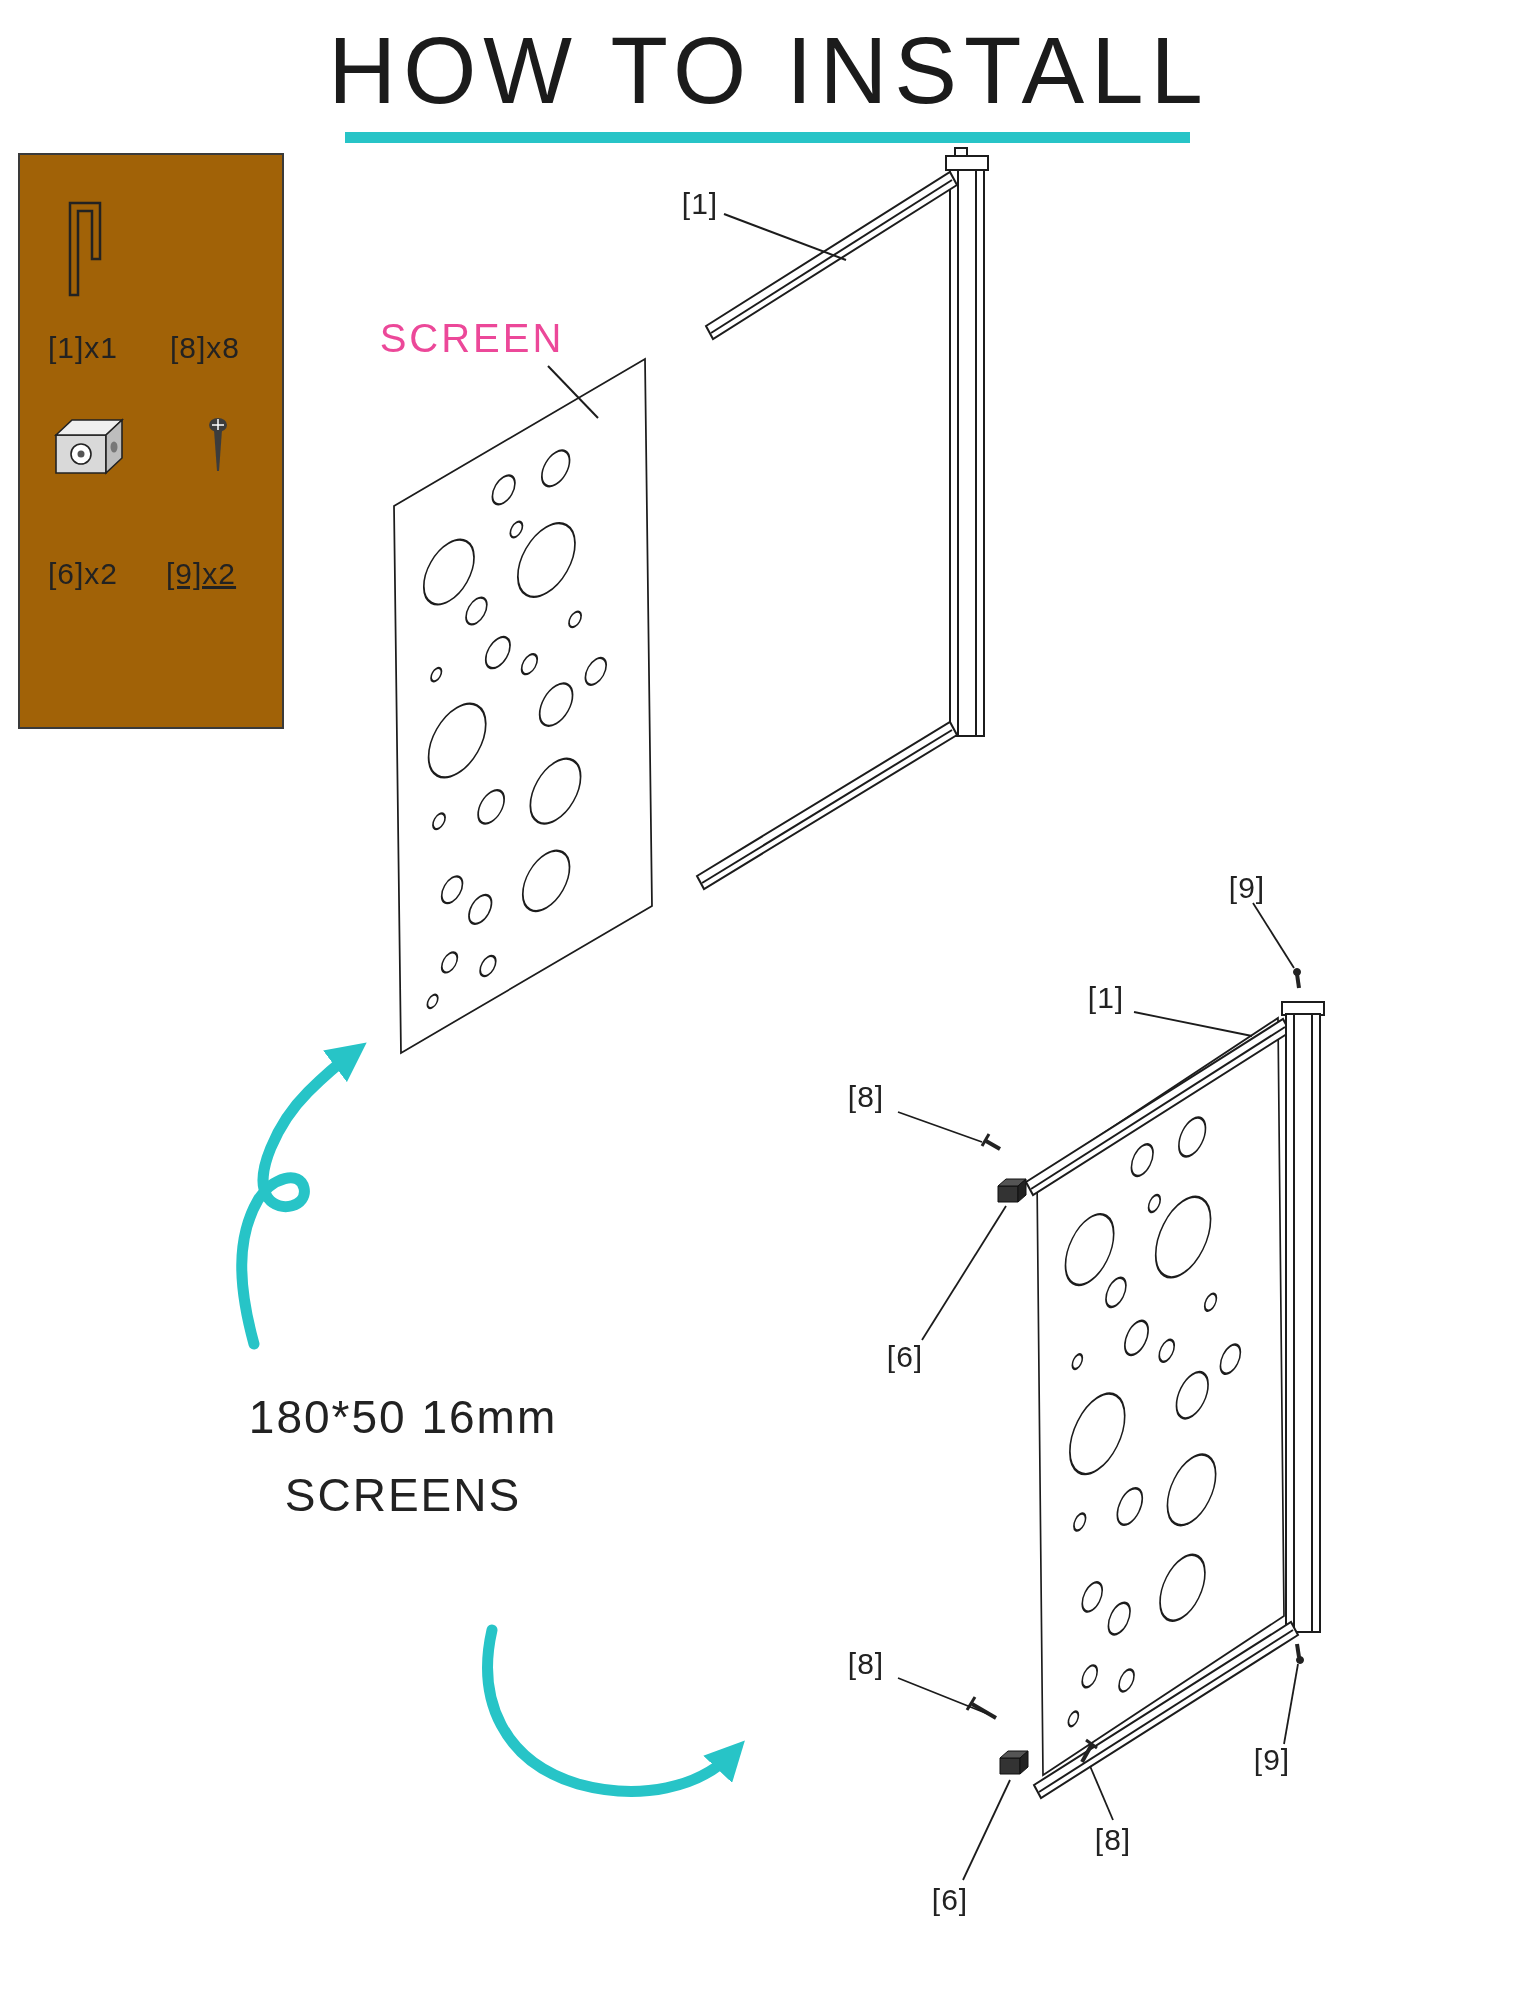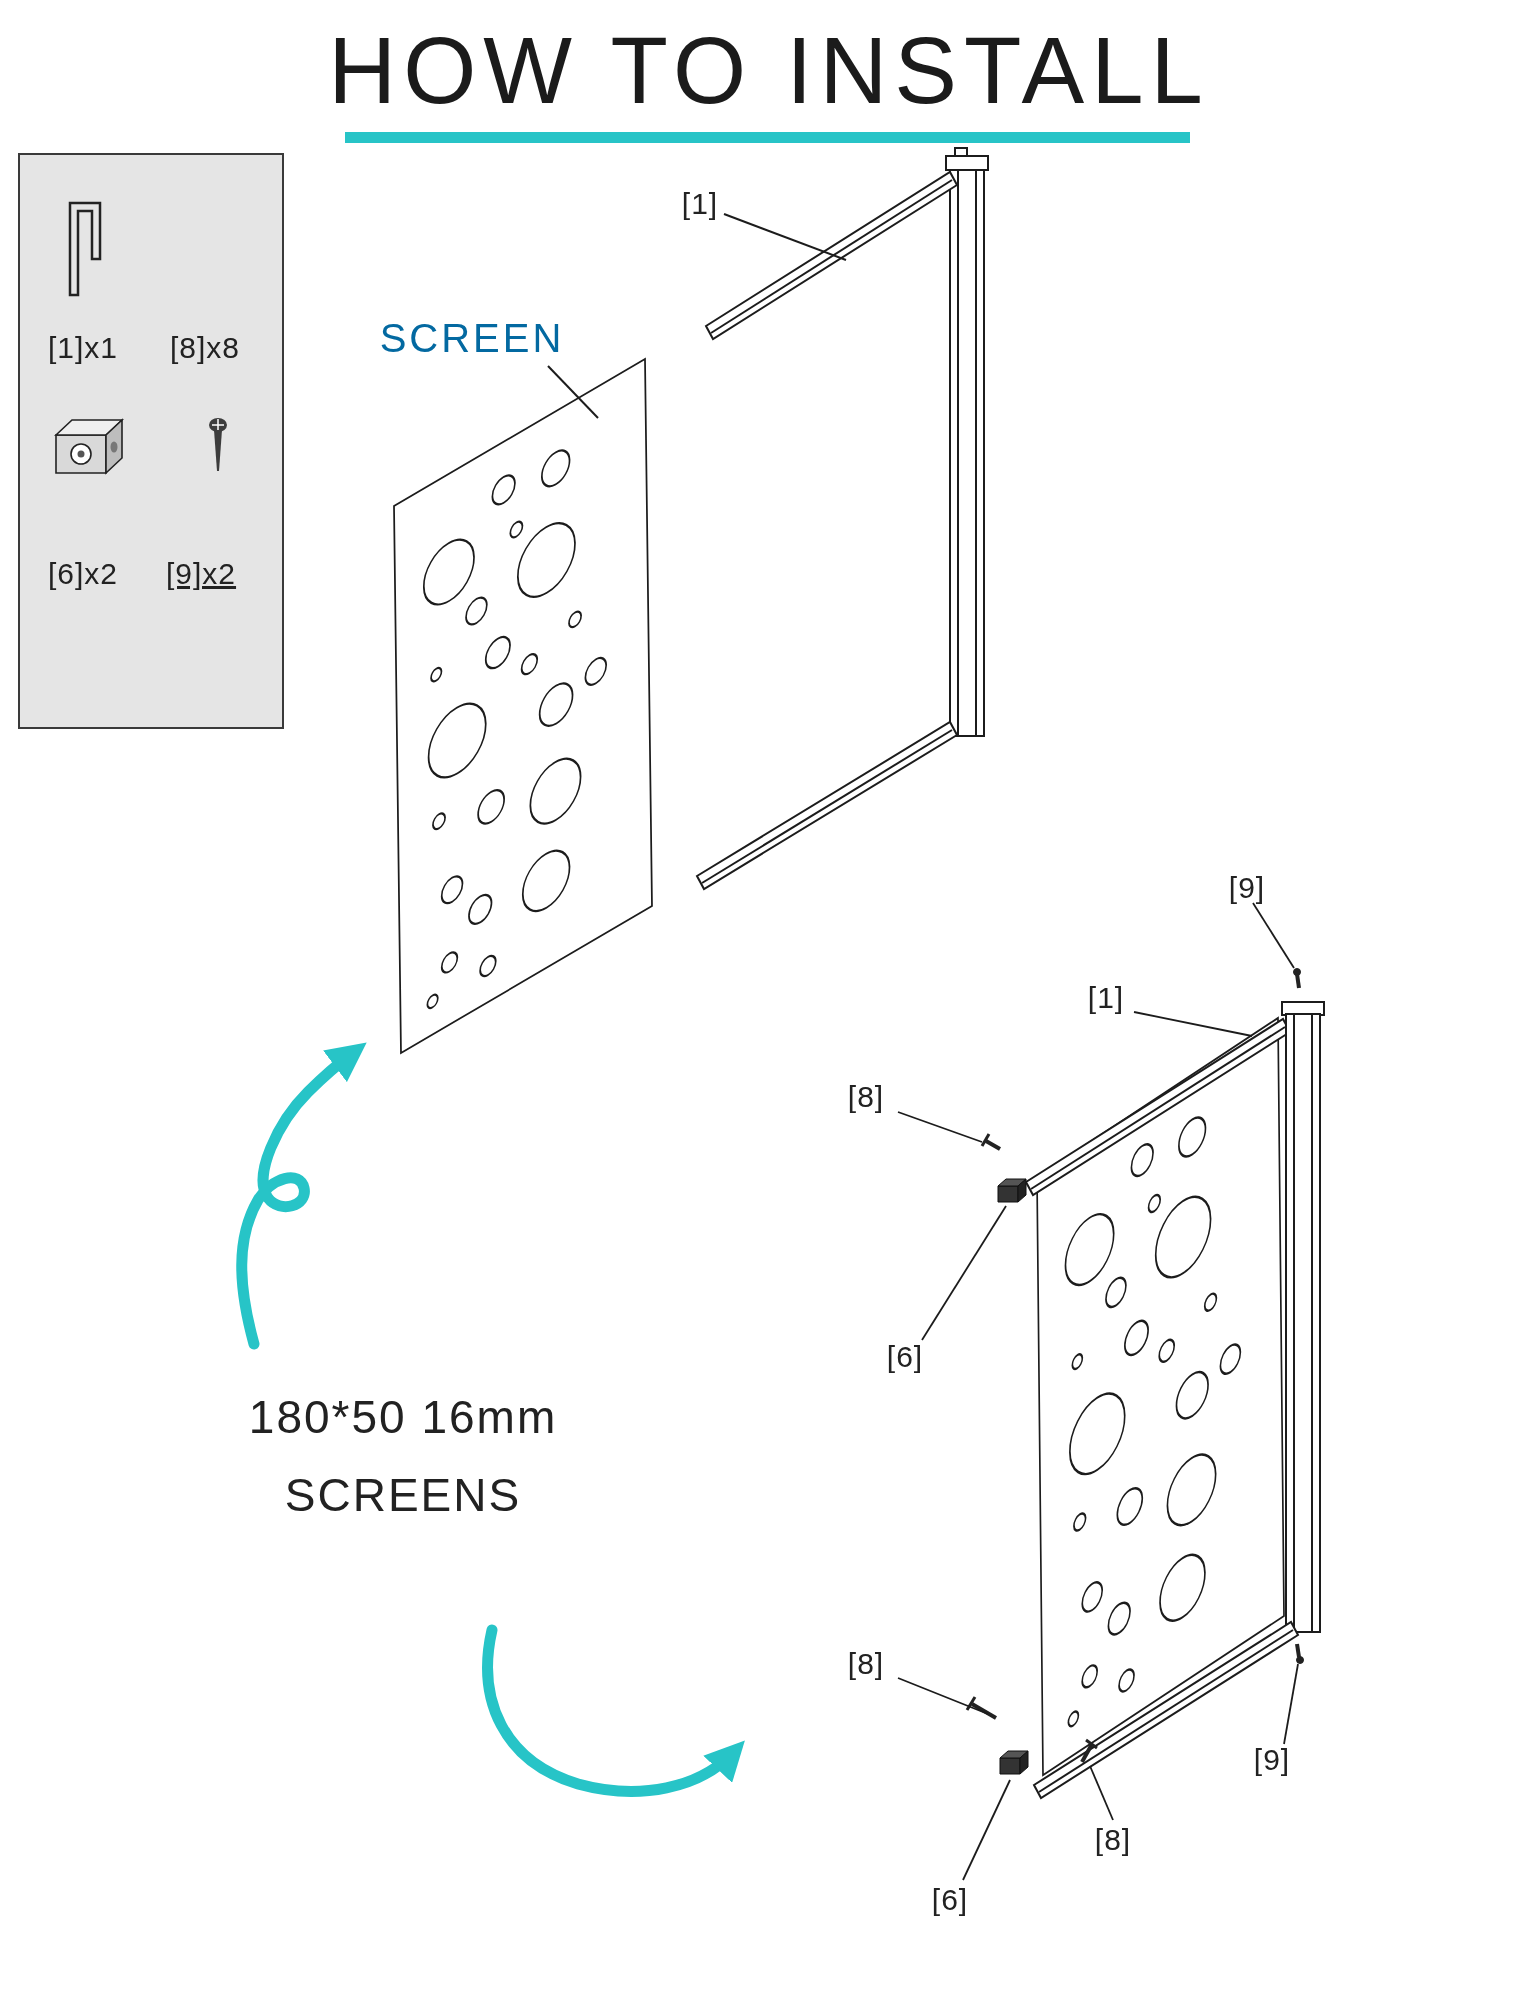--- a/index.html
+++ b/index.html
@@ -2,31 +2,31 @@
 <html><head>
 <meta charset="utf-8">
 <style>
   html,body{margin:0;padding:0;background:#ffffff;}
   body{font-family:"Liberation Sans", sans-serif;color:#1d1d1d;}
   .page{position:relative;width:1538px;height:2000px;background:#fff;overflow:hidden;}
   .title{position:absolute;top:17px;left:0;width:100%;text-align:center;
          font-size:94px;font-weight:300;letter-spacing:7px;color:#1b1b1b;white-space:nowrap;}
   .divider{position:absolute;left:345px;top:132px;width:845px;height:11px;background:#27C4C7;}
   .legend{position:absolute;left:18px;top:153px;width:262px;height:572px;
-          border:2px solid #3a3a3a;background:#e5e5e5;}
+          border:2px solid #3a3a3a;background:#a16207;}
   .legend .lbl{position:absolute;font-size:30px;letter-spacing:1px;color:#222;white-space:nowrap;}
   .lbl-1{left:28px;top:176px;}
   .lbl-8{left:150px;top:176px;}
   .lbl-6{left:28px;top:402px;}
   .lbl-9{left:146px;top:402px;text-decoration:underline;}
   .ic-bracket{position:absolute;left:34px;top:36px;}
   .ic-block{position:absolute;left:24px;top:250px;}
   .ic-screw{position:absolute;left:184px;top:260px;}
   .screen-label{position:absolute;left:472px;top:338px;transform:translate(-50%,-50%);
-                font-size:40px;letter-spacing:3px;color:#0369a1;white-space:nowrap;}
+                font-size:40px;letter-spacing:3px;color:#ec4899;white-space:nowrap;}
   .callout{position:absolute;transform:translate(-50%,-50%);font-size:30px;
            letter-spacing:1px;color:#222;white-space:nowrap;}
   .c-frame1{left:700px;top:204px;}
   .c-9t{left:1247px;top:888px;}
   .c-1a{left:1106px;top:998px;}
   .c-8u{left:866px;top:1097px;}
   .c-6u{left:905px;top:1357px;}
   .c-8l{left:866px;top:1664px;}
   .c-9b{left:1272px;top:1760px;}
   .c-8m{left:1113px;top:1840px;}

